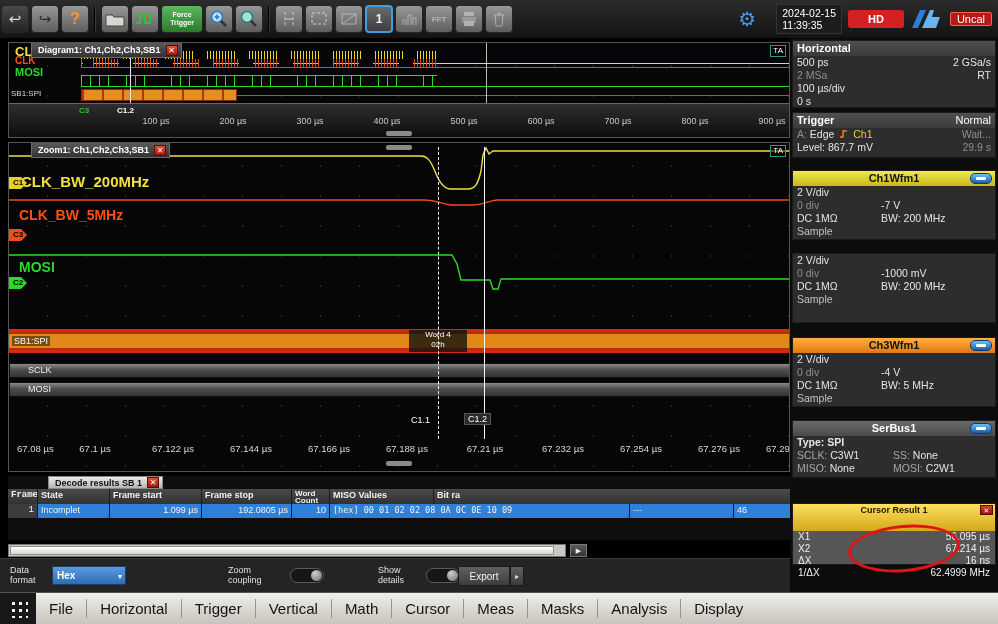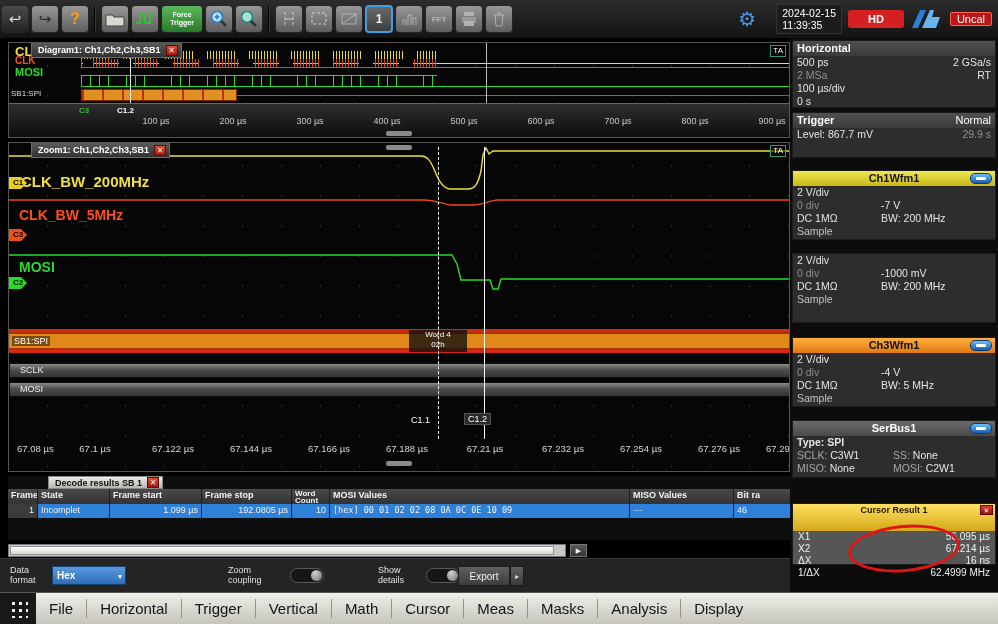--- a/index.html
+++ b/index.html
@@ -45,36 +45,36 @@
   .burst.g{background-image:repeating-linear-gradient(90deg,transparent 0 30px,#060606 30px 42px),repeating-linear-gradient(90deg,#28dc28 0 1px,transparent 1px 9px);border-top:1px solid #28dc28;border-bottom:1px solid #28dc28;}
   .busmini{position:absolute;background:repeating-linear-gradient(90deg,#c03010 0 2px,#e09020 2px 20px);border:1px solid #802808;z-index:3;}
   .axisband{position:absolute;left:0;width:780px;background:linear-gradient(#2e2e2e,#0c0c0c);border-top:1px solid #666;z-index:5;}
   .tick{position:absolute;top:12px;transform:translateX(-50%);font-size:9px;color:#c8c8c8;white-space:nowrap;}
   .mk{position:absolute;top:2px;font-size:8px;font-weight:bold;}
   .waves{position:absolute;left:0;top:0;z-index:3;}
   .marker{position:absolute;left:0;width:18px;height:12px;font-size:8px;font-weight:bold;color:#000;text-align:center;line-height:12px;clip-path:polygon(0 0,12px 0,18px 6px,12px 12px,0 12px);z-index:6;}
   .busband{position:absolute;left:0;top:186px;width:782px;height:24px;background:linear-gradient(#d82810 0 3px,#b03008 3px 5px,#e08818 5px 19px,#b03008 19px 21px,#d82810 21px 24px);z-index:3;}
   .buslab{position:absolute;left:3px;top:7px;font-size:9px;color:#fff;background:rgba(0,0,0,.45);padding:0 2px;}
   .busword{position:absolute;left:400px;top:187px;width:58px;height:22px;background:rgba(15,15,15,.78);color:#fff;font-size:8px;line-height:10px;text-align:center;z-index:4;}
-  .digirow{position:absolute;left:0;width:782px;height:15px;background:linear-gradient(#8a8a8a,#4c4c4c 45%,#343434);border:1px solid #101010;color:#eee;font-size:9px;line-height:13px;padding-left:10px;z-index:3;}
+  .digirow{position:absolute;left:0;width:782px;height:15px;background:linear-gradient(#8a8a8a,#4c4c4c 45%,#343434);border:1px solid #101010;color:#eee;font-size:9px;line-height:13px;padding-left:18px;z-index:3;}
   .cursorline{position:absolute;top:4px;height:292px;width:0;border-left:1.5px solid #f8f8f8;z-index:5;}
   .cursorline.dashed{border-left-style:dashed;border-left-width:1px;}
   .clab{position:absolute;color:#fff;font-size:9px;z-index:6;}
   .clab.badge{background:#2a2a2a;padding:0 3px;border:1px solid #555;}
   .ztick{position:absolute;top:300px;transform:translateX(-50%);font-size:9.5px;color:#d8d8d8;white-space:nowrap;z-index:5;}
   .ztick.first{transform:none;}
 
   
   #decode{position:absolute;top:438px;left:8px;width:782px;height:64px;background:#0e0e0e;}
   .dtab{position:absolute;left:40px;top:0;height:13px;background:linear-gradient(#ececea,#b6b6b0);color:#111;font-size:9px;font-weight:bold;display:flex;align-items:center;gap:5px;padding:0 3px 0 6px;border:1px solid #888;z-index:2;}
   .dhead{position:absolute;top:13px;left:0;width:782px;height:15px;background:linear-gradient(#4a4a4a,#323232);display:flex;}
   .drow{position:absolute;top:28px;left:0;width:782px;height:14px;background:#2f80d8;display:flex;}
   .dc{display:block;border-right:1px solid #1c1c1c;padding:1px 3px;font-size:9px;color:#f2f2f2;overflow:hidden;white-space:nowrap;}
   .dhead .dc{font-weight:bold;}
-  .c0{width:30px;} .c1{width:72px;} .c2{width:92px;} .c3{width:90px;} .c4{width:38px;} .c5{width:300px;} .c6{width:104px;} .c7{flex:1;border-right:none;}
+  .c0{width:30px;font-family:Liberation Mono, monospace;} .c1{width:72px;} .c2{width:92px;} .c3{width:90px;} .c4{width:38px;} .c5{width:300px;} .c6{width:104px;} .c7{flex:1;border-right:none;}
   .dc.small{white-space:normal;font-size:8px;line-height:7px;padding-top:1px;}
   .framec{background:#3c3c3c;text-align:right;}
   .num{text-align:right;}
   .mono{font-family:"DejaVu Sans Mono",monospace;font-size:8.5px;}
   .misodim{color:#c8d8ec;}
 
   
   #hscroll{position:absolute;top:506px;left:8px;width:782px;height:13px;}
   .track{position:absolute;left:0;top:0;width:558px;height:13px;background:#c9c9c4;border:1px solid #777;}
   .thumb{position:absolute;left:1px;top:1px;width:544px;height:9px;background:linear-gradient(#fdfdfa,#d8d8d2);border:1px solid #909090;}
@@ -313,21 +313,20 @@
       <div class="dtab">
         <span>Decode results SB 1</span>
         <span class="tabx">✕</span>
       </div>
       <div class="dhead">
         <span class="dc c0">Frame</span>
         <span class="dc c1">State</span>
         <span class="dc c2">Frame start</span>
         <span class="dc c3">Frame stop</span>
         <span class="dc c4 small">Word Count</span>
-        <span class="dc c5">MOSI Values</span>
         <span class="dc c6">MISO Values</span>
         <span class="dc c7">Bit ra</span>
       </div>
       <div class="drow">
         <span class="dc c0 framec">1</span>
         <span class="dc c1">Incomplet</span>
         <span class="dc c2 num">1.099 µs</span>
         <span class="dc c3 num">192.0805 µs</span>
         <span class="dc c4 num">10</span>
         <span class="dc c5 mono">[hex] 00 01 02 02 08 0A 0C 0E 10 09</span>
@@ -376,20 +375,29 @@
     <div class="panel" style="top:2px;height:68px">
       <div class="phead"><span>Horizontal</span></div>
       <div class="prow"><span>500 ps</span><span class="pr">2 GSa/s</span></div>
       <div class="prow"><span class="dim">2 MSa</span><span class="pr">RT</span></div>
       <div class="prow"><span>100 µs/div</span></div>
       <div class="prow"><span>0 s</span></div>
     </div>
 
     <div class="panel" style="top:74px;height:46px">
       <div class="phead"><span>Trigger</span><span class="phr">Normal</span></div>
+      <div class="prow">
+        <span class="dim">A:</span>
+        <span>Edge</span>
+        <svg class="edgeico" width="9" height="10">
+            <path d="M1 8 h3 v-6 h4" stroke="#ff7818" fill="none" stroke-width="1.5"></path>
+          </svg>
+        <span class="ch1col">Ch1</span>
+        <span class="pr dim">Wait...</span>
+      </div>
       <div class="prow"><span>Level: 867.7 mV</span><span class="pr dim">29.9 s</span></div>
     </div>
 
     <div class="panel" style="top:132px;height:70px">
       <div class="chhead ch1h"><span>Ch1Wfm1</span><span class="minbtn">
             <i></i>
           </span></div>
       <div class="prow"><span>2 V/div</span></div>
       <div class="prow"><span class="dim">0 div</span><span class="pm">-7 V</span></div>
       <div class="prow"><span>DC 1MΩ</span><span class="pm">BW: 200 MHz</span></div>

